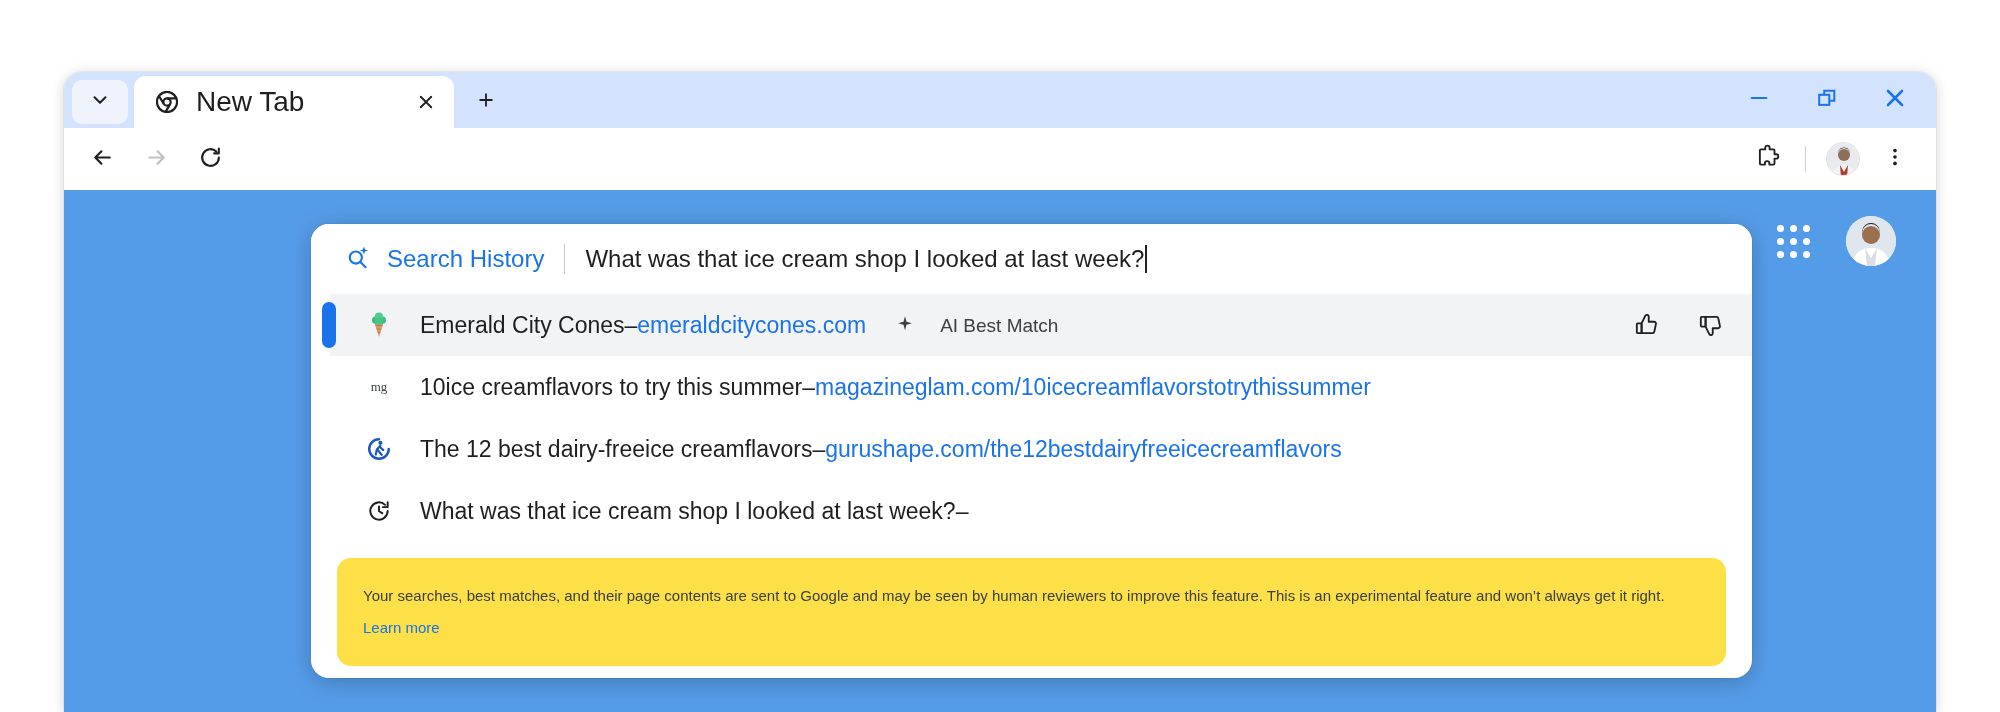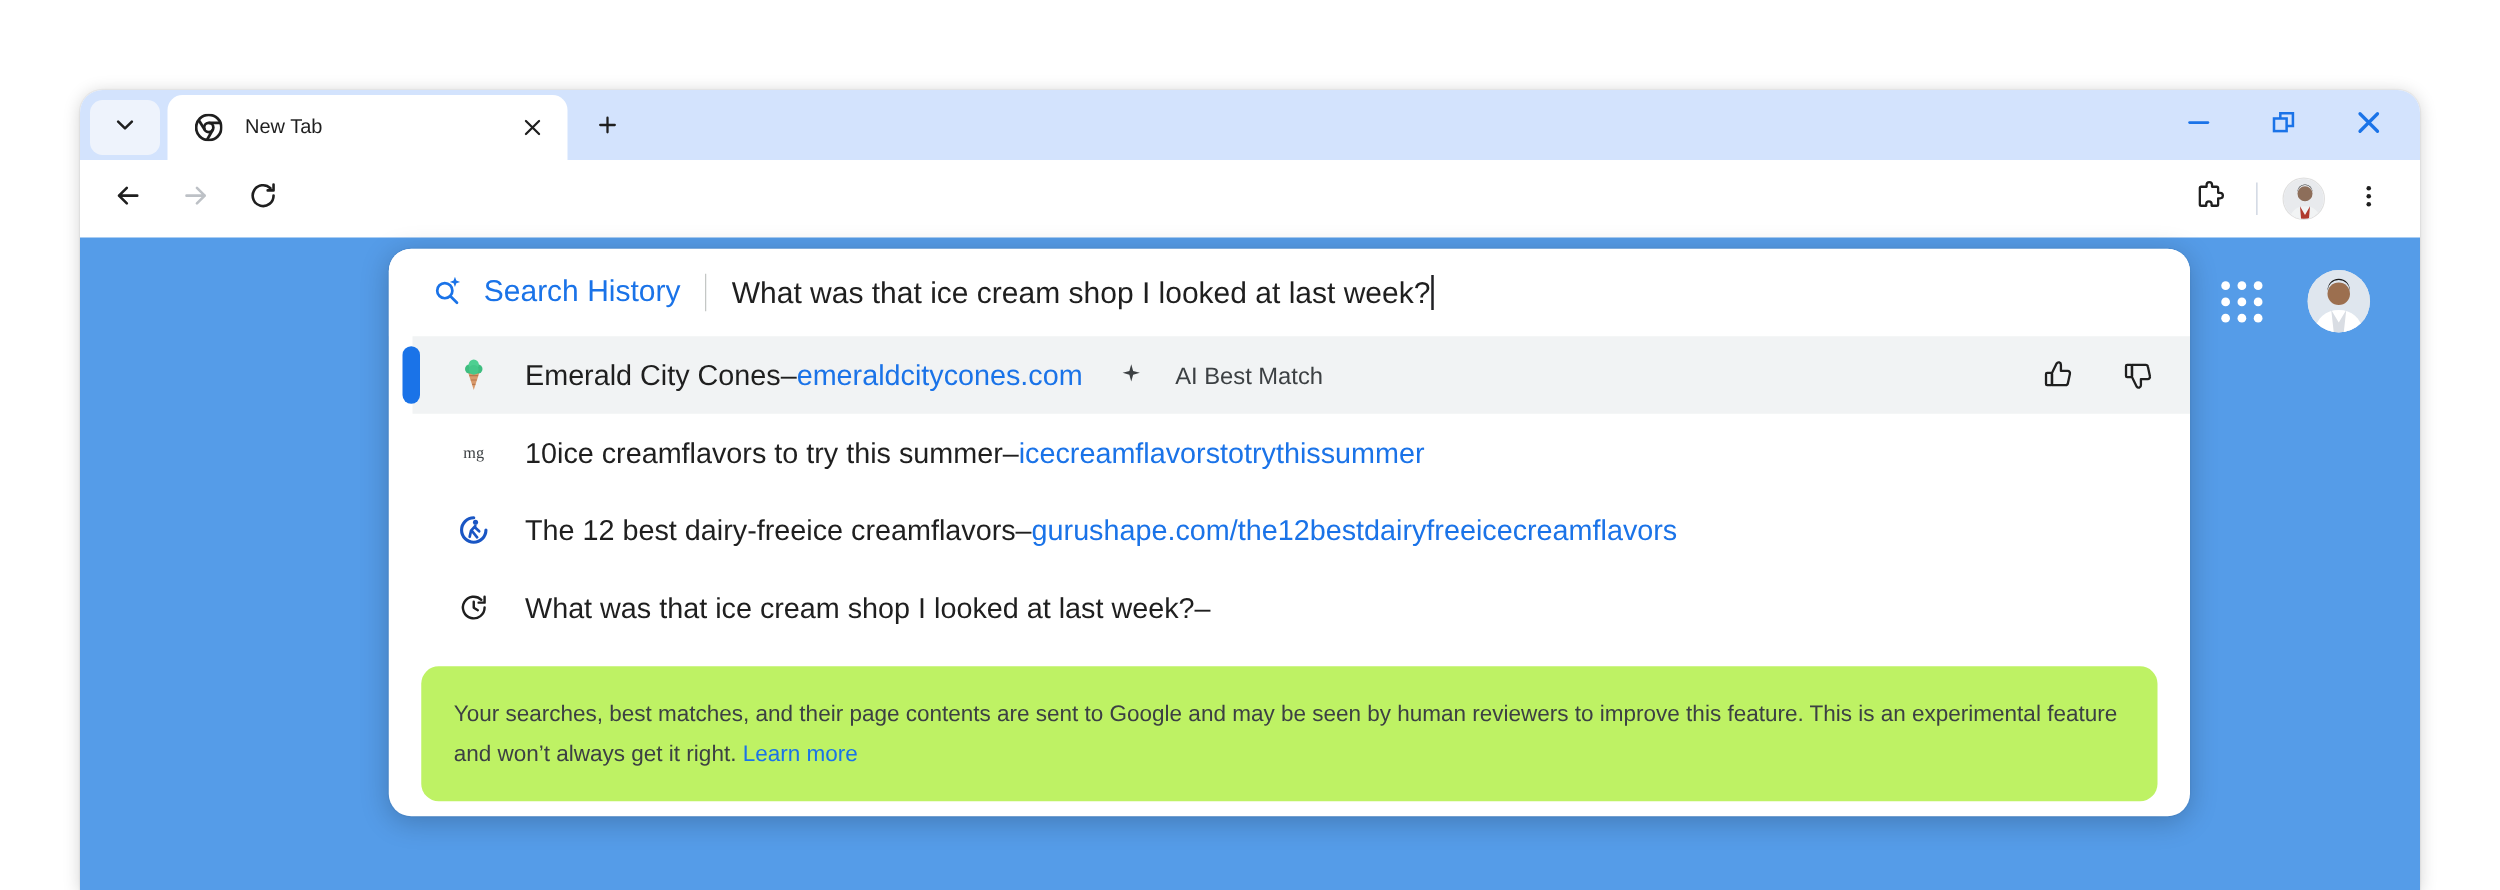--- a/index.html
+++ b/index.html
@@ -45,21 +45,21 @@
     background: #ffffff;
     border-radius: 12px 12px 0 0;
     display: flex; align-items: center;
     padding: 0 14px 0 22px;
     cursor: pointer;
   }
   #tab-1 .tab-favicon { width: 22px; height: 22px; flex: 0 0 22px; }
   #tab-1 .tab-title {
     flex: 1 1 auto;
     margin-left: 18px;
-    font-size: 16px;
+    font-size: 28px;
     color: #1f1f1f;
     white-space: nowrap; overflow: hidden; text-overflow: ellipsis;
   }
   #tab-close-button {
     width: 28px; height: 28px;
     display: flex; align-items: center; justify-content: center;
     border-radius: 50%;
     cursor: pointer;
   }
   #new-tab-button {
@@ -173,21 +173,21 @@
     flex: 1 1 auto;
   }
   #ntp-searchbox .ntp-right-icons {
     display: flex; align-items: center; gap: 26px;
   }
   #ntp-searchbox .ntp-right-icons > div { cursor: pointer; display:flex; }
 
   
   #omnibox-popup {
     position: absolute;
-    left: 247px; top: 127px;
+    left: 247px; top: 152px;
     width: 1441px;
     background: #ffffff;
     border-radius: 18px;
     box-shadow: 0 4px 22px rgba(0,0,0,0.22), 0 0 0 1px rgba(0,0,0,0.03);
     overflow: hidden;
     z-index: 50;
     padding-bottom: 12px;
   }
   #omnibox-input-row {
     height: 70px;
@@ -269,24 +269,24 @@
     display: flex; align-items: center; gap: 34px;
   }
   #row-feedback > div {
     width: 30px; height: 30px;
     display: flex; align-items: center; justify-content: center;
     cursor: pointer;
   }
 
   #disclaimer {
     margin: 16px 26px 0 26px;
-    background: #bef264;
+    background: #fde047;
     border-radius: 14px;
     padding: 22px 26px;
-    font-size: 18px;
+    font-size: 15px;
     line-height: 32px;
     color: #3c4043;
   }
   #disclaimer-learn-more {
     color: #1a73e8;
     cursor: pointer;
   }
 
   .favicon-square {
     width: 26px; height: 26px;
@@ -532,20 +532,21 @@
 
     <div class="suggestion-row">
       <span class="sugg-icon">
         <span class="favicon-square">mg</span>
       </span>
       <span class="sugg-text">
         <span>10 </span>
           <b>ice cream</b>
           <span> flavors to try this summer</span>
           <span> – </span>
+          <span class="url">magazineglam.com/10</span>
           <b class="url">icecream</b>
           <span class="url">flavorstotrythissummer</span>
       </span>
     </div>
 
     <div class="suggestion-row">
       <span class="sugg-icon">
         <svg width="26" height="26" viewBox="0 0 24 24">
           <path d="M21 12 a9 9 0 1 1 -9 -9" fill="none" stroke="#1a56c4" stroke-width="2.3" stroke-linecap="round"></path>
           <circle cx="13.3" cy="6.3" r="1.9" fill="#1a56c4"></circle>

